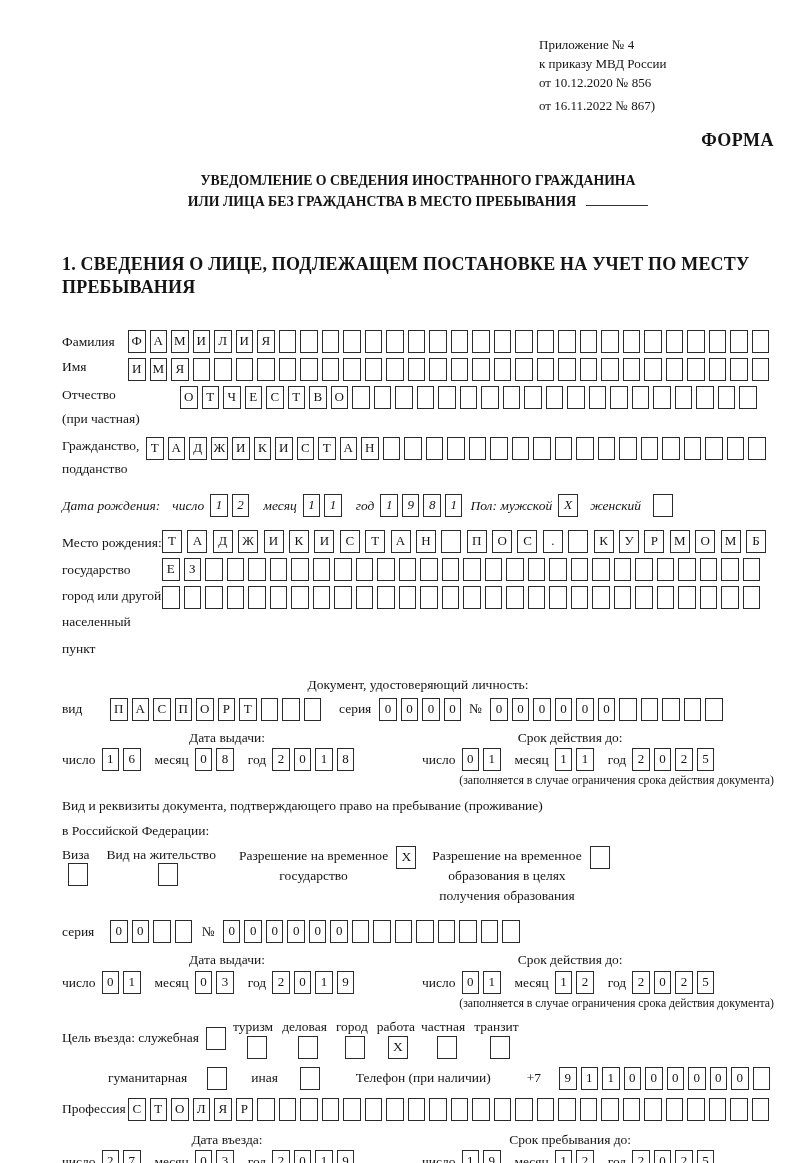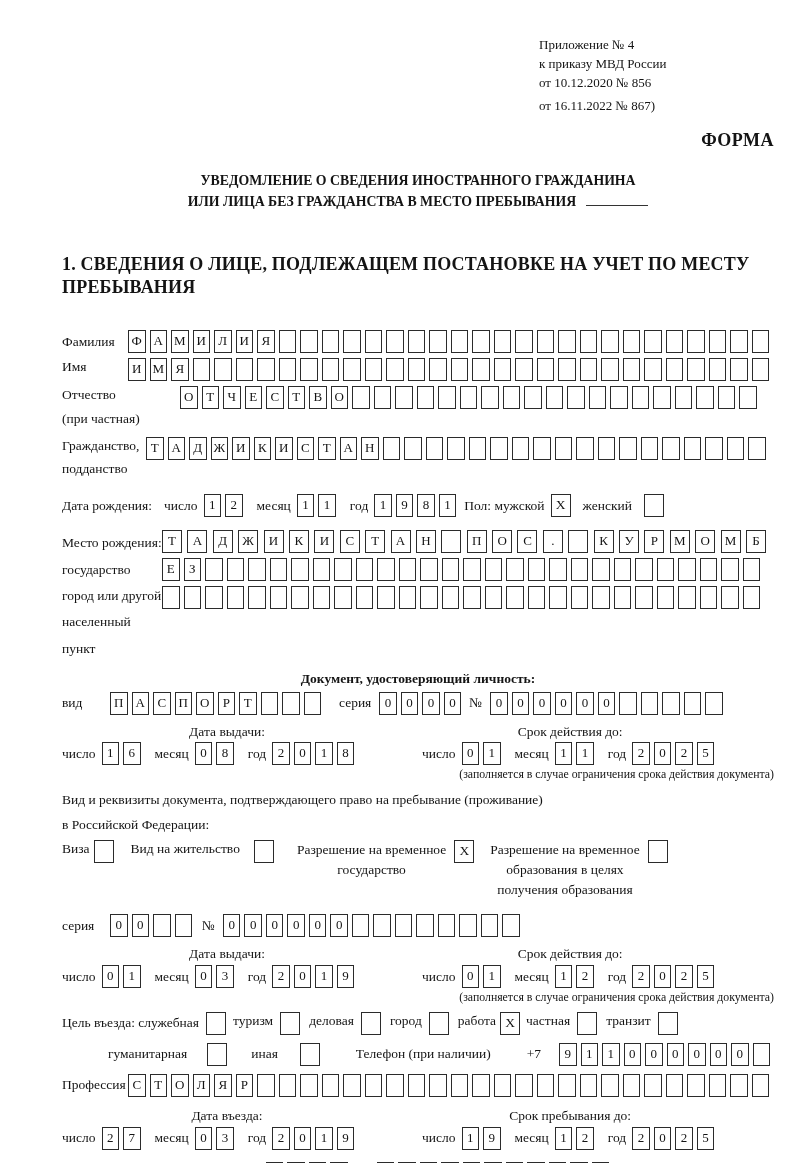--- a/index.html
+++ b/index.html
@@ -32,21 +32,21 @@
     vertical-align:middle;background:#fff;
   }
   .dg{display:inline-flex;align-items:center;}
   .dg .cellrow{margin:0 10px 0 6px;}
   .dg .cellrow:last-child{margin-right:0;}
   .datesec{display:flex;margin-top:8px;}
   .datesec .col{display:flex;flex-direction:column;}
   .datesec .col .dhead{text-align:center;margin-bottom:2px;}
   .note{font-size:11.8px;text-align:right;margin-top:2px;}
   .stack > .cellrow{margin-bottom:5px;}
-  .optitem{display:inline-flex;margin-right:9px;}
+  .optitem{display:inline-flex;align-items:center;margin-right:9px;flex-direction:column;}
   .optitem .chk{margin-left:7px;}
   .permit-item{display:inline-flex;align-items:flex-start;}
   .permit-item .plabel{text-align:center;line-height:1.5;}
   .permit-item .chk{margin-left:8px;margin-top:0;}
   .v-center{display:flex;align-items:center;}
 </style>
 </head>
 <body>
 
 <div class="page">
@@ -87,21 +87,21 @@
   </div>
 
   <div class="row" style="margin-top:9px;">
     <div class="lblcol" style="width:84px;">
       <div>Гражданство,</div>
       <div style="margin-top:6px;">подданство</div>
     </div>
     <div class="cellrow"><span class="cell">Т</span><span class="cell">А</span><span class="cell">Д</span><span class="cell">Ж</span><span class="cell">И</span><span class="cell">К</span><span class="cell">И</span><span class="cell">С</span><span class="cell">Т</span><span class="cell">А</span><span class="cell">Н</span><span class="cell"></span><span class="cell"></span><span class="cell"></span><span class="cell"></span><span class="cell"></span><span class="cell"></span><span class="cell"></span><span class="cell"></span><span class="cell"></span><span class="cell"></span><span class="cell"></span><span class="cell"></span><span class="cell"></span><span class="cell"></span><span class="cell"></span><span class="cell"></span><span class="cell"></span><span class="cell"></span></div>
   </div>
 
-  <div class="row v-center" style="margin-top:16px;">
+  <div class="row v-center" style="margin-top:16px;font-style:italic;">
     <span>Дата рождения:</span>
     <span class="dg" style="margin-left:12px;">
       <span>число</span>
       <span class="cellrow"><span class="cell">1</span><span class="cell">2</span></span>
       <span>месяц</span>
       <span class="cellrow"><span class="cell">1</span><span class="cell">1</span></span>
       <span>год</span>
       <span class="cellrow"><span class="cell">1</span><span class="cell">9</span><span class="cell">8</span><span class="cell">1</span></span>
     </span>
     <span style="margin-left:4px;">Пол: мужской</span>
@@ -117,21 +117,21 @@
       <div>город или другой</div>
       <div>населенный пункт</div>
     </div>
     <div class="stack">
       <div class="cellrow wide"><span class="cell">Т</span><span class="cell">А</span><span class="cell">Д</span><span class="cell">Ж</span><span class="cell">И</span><span class="cell">К</span><span class="cell">И</span><span class="cell">С</span><span class="cell">Т</span><span class="cell">А</span><span class="cell">Н</span><span class="cell"></span><span class="cell">П</span><span class="cell">О</span><span class="cell">С</span><span class="cell">.</span><span class="cell"></span><span class="cell">К</span><span class="cell">У</span><span class="cell">Р</span><span class="cell">М</span><span class="cell">О</span><span class="cell">М</span><span class="cell">Б</span></div>
       <div class="cellrow"><span class="cell">Е</span><span class="cell">З</span><span class="cell"></span><span class="cell"></span><span class="cell"></span><span class="cell"></span><span class="cell"></span><span class="cell"></span><span class="cell"></span><span class="cell"></span><span class="cell"></span><span class="cell"></span><span class="cell"></span><span class="cell"></span><span class="cell"></span><span class="cell"></span><span class="cell"></span><span class="cell"></span><span class="cell"></span><span class="cell"></span><span class="cell"></span><span class="cell"></span><span class="cell"></span><span class="cell"></span><span class="cell"></span><span class="cell"></span><span class="cell"></span><span class="cell"></span></div>
       <div class="cellrow"><span class="cell"></span><span class="cell"></span><span class="cell"></span><span class="cell"></span><span class="cell"></span><span class="cell"></span><span class="cell"></span><span class="cell"></span><span class="cell"></span><span class="cell"></span><span class="cell"></span><span class="cell"></span><span class="cell"></span><span class="cell"></span><span class="cell"></span><span class="cell"></span><span class="cell"></span><span class="cell"></span><span class="cell"></span><span class="cell"></span><span class="cell"></span><span class="cell"></span><span class="cell"></span><span class="cell"></span><span class="cell"></span><span class="cell"></span><span class="cell"></span><span class="cell"></span></div>
     </div>
   </div>
 
-  <div style="text-align:center;font-weight:bold;margin-top:8px;">Документ, удостоверяющий личность:</div>
+  <div style="text-align:center;font-weight:normal;margin-top:14px;">Документ, удостоверяющий личность:</div>
 
   <div class="row v-center" style="margin-top:4px;">
     <span style="width:48px;">вид</span>
     <span class="cellrow"><span class="cell">П</span><span class="cell">А</span><span class="cell">С</span><span class="cell">П</span><span class="cell">О</span><span class="cell">Р</span><span class="cell">Т</span><span class="cell"></span><span class="cell"></span><span class="cell"></span></span>
     <span style="margin:0 8px 0 14px;">серия</span>
     <span class="cellrow"><span class="cell">0</span><span class="cell">0</span><span class="cell">0</span><span class="cell">0</span></span>
     <span style="margin:0 8px 0 4px;">№</span>
     <span class="cellrow"><span class="cell">0</span><span class="cell">0</span><span class="cell">0</span><span class="cell">0</span><span class="cell">0</span><span class="cell">0</span><span class="cell"></span><span class="cell"></span><span class="cell"></span><span class="cell"></span><span class="cell"></span></span>
   </div>
 

